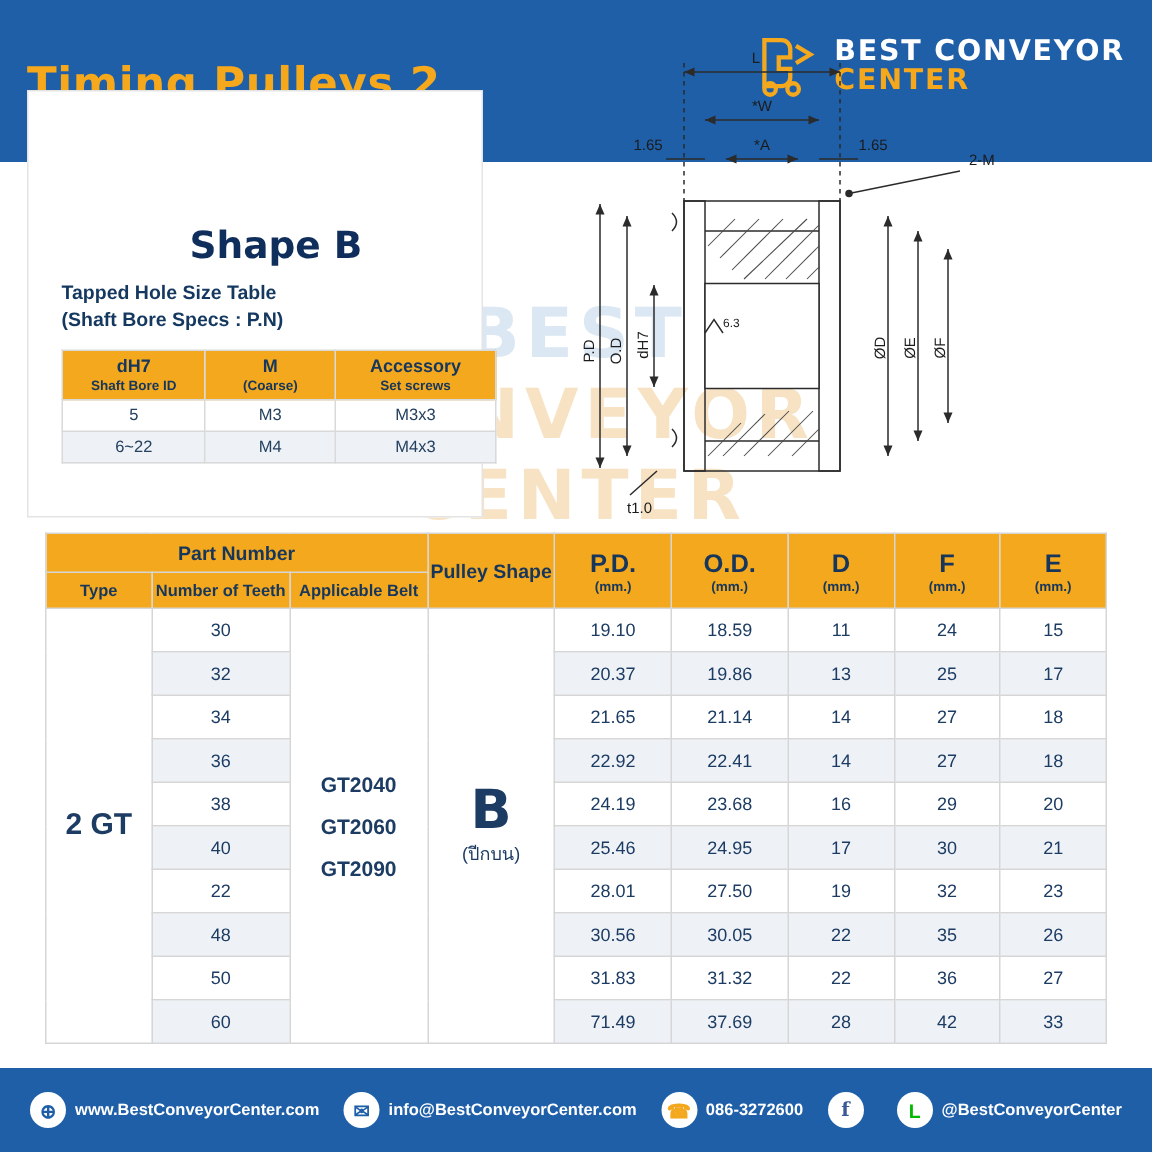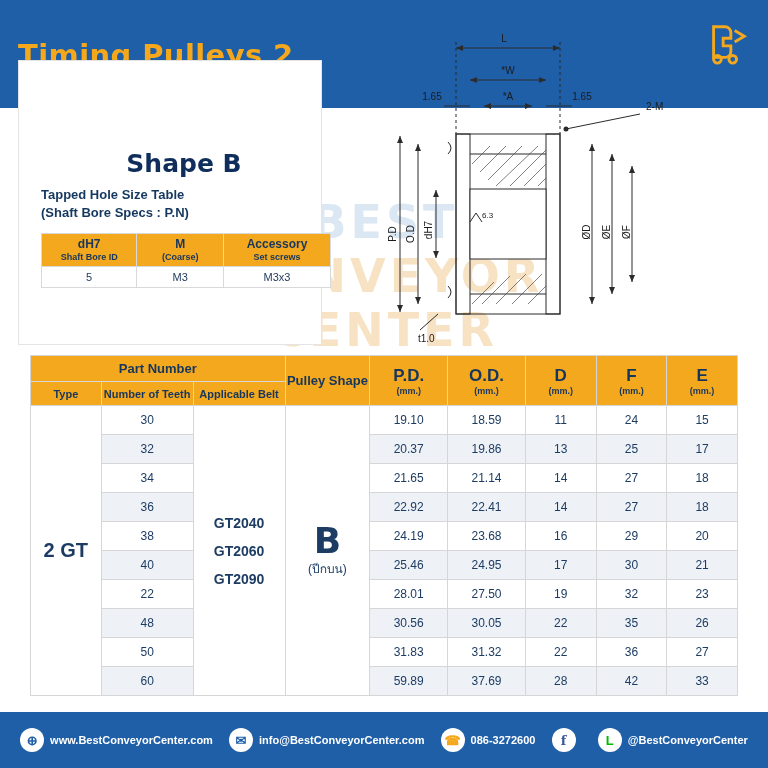--- a/index.html
+++ b/index.html
@@ -142,20 +142,24 @@
 <div id="page">
 
   <div class="top-band">
     <div class="brand">
       <svg class="brand-mark" viewBox="0 0 48 48">
         <path d="M10 6 h12 a6 6 0 0 1 6 6 v6 h-8 v8 h8 v6 a6 6 0 0 1 -6 6 h-12 z" fill="none" stroke="#f3a81d" stroke-width="3"></path>
         <circle cx="14" cy="40" r="4" fill="none" stroke="#f3a81d" stroke-width="3"></circle>
         <circle cx="30" cy="40" r="4" fill="none" stroke="#f3a81d" stroke-width="3"></circle>
         <path d="M32 10 l10 6 -10 6" fill="none" stroke="#f3a81d" stroke-width="3"></path>
       </svg>
+      <div class="brand-text">
+        <div class="brand-line1">BEST CONVEYOR</div>
+        <div class="brand-line2">CENTER</div>
+      </div>
     </div>
   </div>
 
   <div class="title-box">
     <div class="title-text">Timing Pulleys 2 GT</div>
   </div>
 
   <div class="wm">
     <div class="wm-l1">BEST</div>
     <div class="wm-l2">CONVEYOR</div>
@@ -190,20 +194,25 @@
             <span>Accessory</span>
             <span class="sub">Set screws</span>
           </th>
         </tr>
       </thead>
       <tbody>
         <tr>
           <td>5</td>
           <td>M3</td>
           <td>M3x3</td>
+        </tr>
+        <tr class="alt">
+          <td>6~22</td>
+          <td>M4</td>
+          <td>M4x3</td>
         </tr>
       </tbody>
     </table>
   </div>
 
   <div class="drawing">
     <svg width="394" height="330" viewBox="0 0 394 330">
       <g stroke="#2b2b2b" fill="none" stroke-width="1">
 
         <line x1="96" y1="34" x2="200" y2="34"></line>
@@ -421,21 +430,21 @@
       <tr>
         <td class="body">50</td>
         <td class="body">31.83</td>
         <td class="body">31.32</td>
         <td class="body">22</td>
         <td class="body">36</td>
         <td class="body">27</td>
       </tr>
       <tr class="alt">
         <td class="body">60</td>
-        <td class="body">59.89</td>
+        <td class="body">71.49</td>
         <td class="body">37.69</td>
         <td class="body">28</td>
         <td class="body">42</td>
         <td class="body">33</td>
       </tr>
     </tbody>
   </table>
 
   <div class="footer">
     <div class="f-item">

